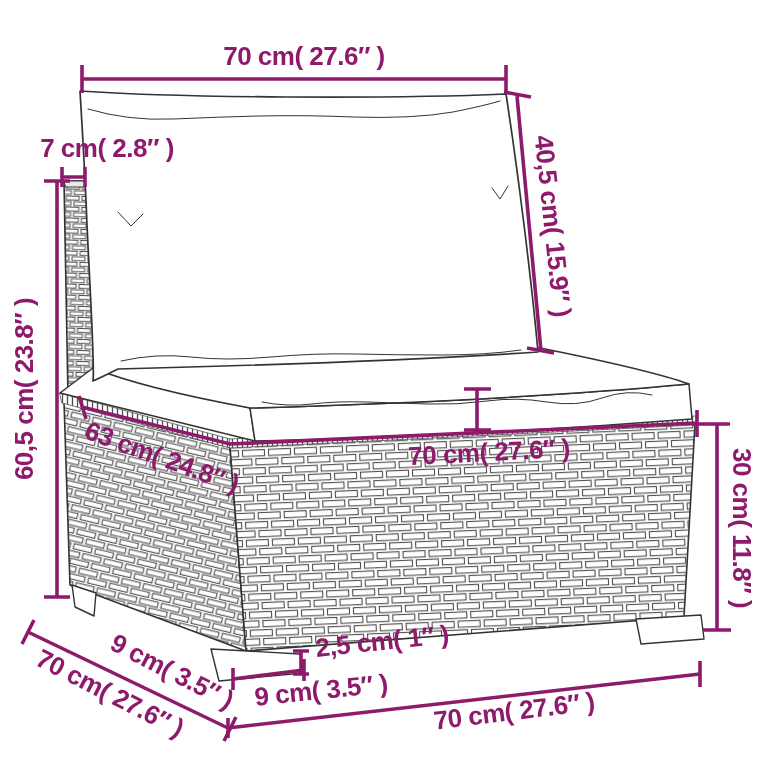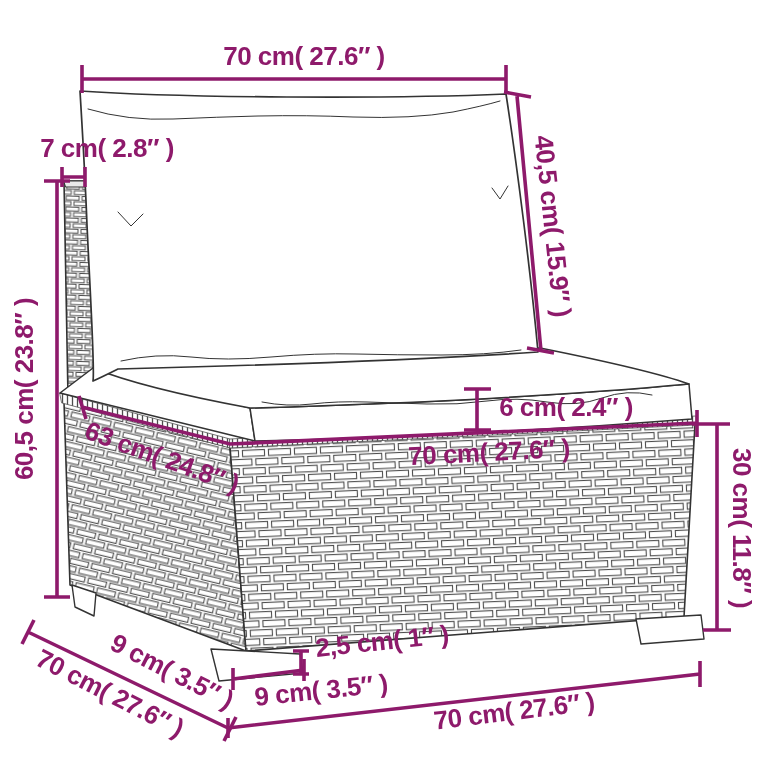--- a/index.html
+++ b/index.html
@@ -102,21 +102,20 @@
   </svg>
 
   <div class="dim-label" style="left:304px;top:56px;transform:translate(-50%,-50%);">70 cm( 27.6″ )</div>
 
   <div class="dim-label" style="left:107px;top:148px;transform:translate(-50%,-50%);">7 cm( 2.8″ )</div>
 
   <div class="dim-label" style="left:553px;top:226px;transform:translate(-50%,-50%) rotate(84deg);">40,5 cm( 15.9″ )</div>
 
   <div class="dim-label" style="left:24px;top:389px;transform:translate(-50%,-50%) rotate(-90deg);">60,5 cm( 23.8″ )</div>
 
-  <div class="dim-label" style="left:566px;top:407px;transform:translate(-50%,-50%);">6 cm( 2.4″ )</div>
 
   <div class="dim-label" style="left:162px;top:457px;transform:translate(-50%,-50%) rotate(20deg);">63 cm( 24.8″ )</div>
 
   <div class="dim-label" style="left:489px;top:452px;transform:translate(-50%,-50%) rotate(-3deg);">70 cm( 27.6″ )</div>
 
   <div class="dim-label" style="left:742px;top:528px;transform:translate(-50%,-50%) rotate(90deg);">30 cm( 11.8″ )</div>
 
   <div class="dim-label" style="left:172px;top:671px;transform:translate(-50%,-50%) rotate(27deg);">9 cm( 3.5″ )</div>
 
   <div class="dim-label" style="left:110px;top:693px;transform:translate(-50%,-50%) rotate(27deg);">70 cm( 27.6″ )</div>

